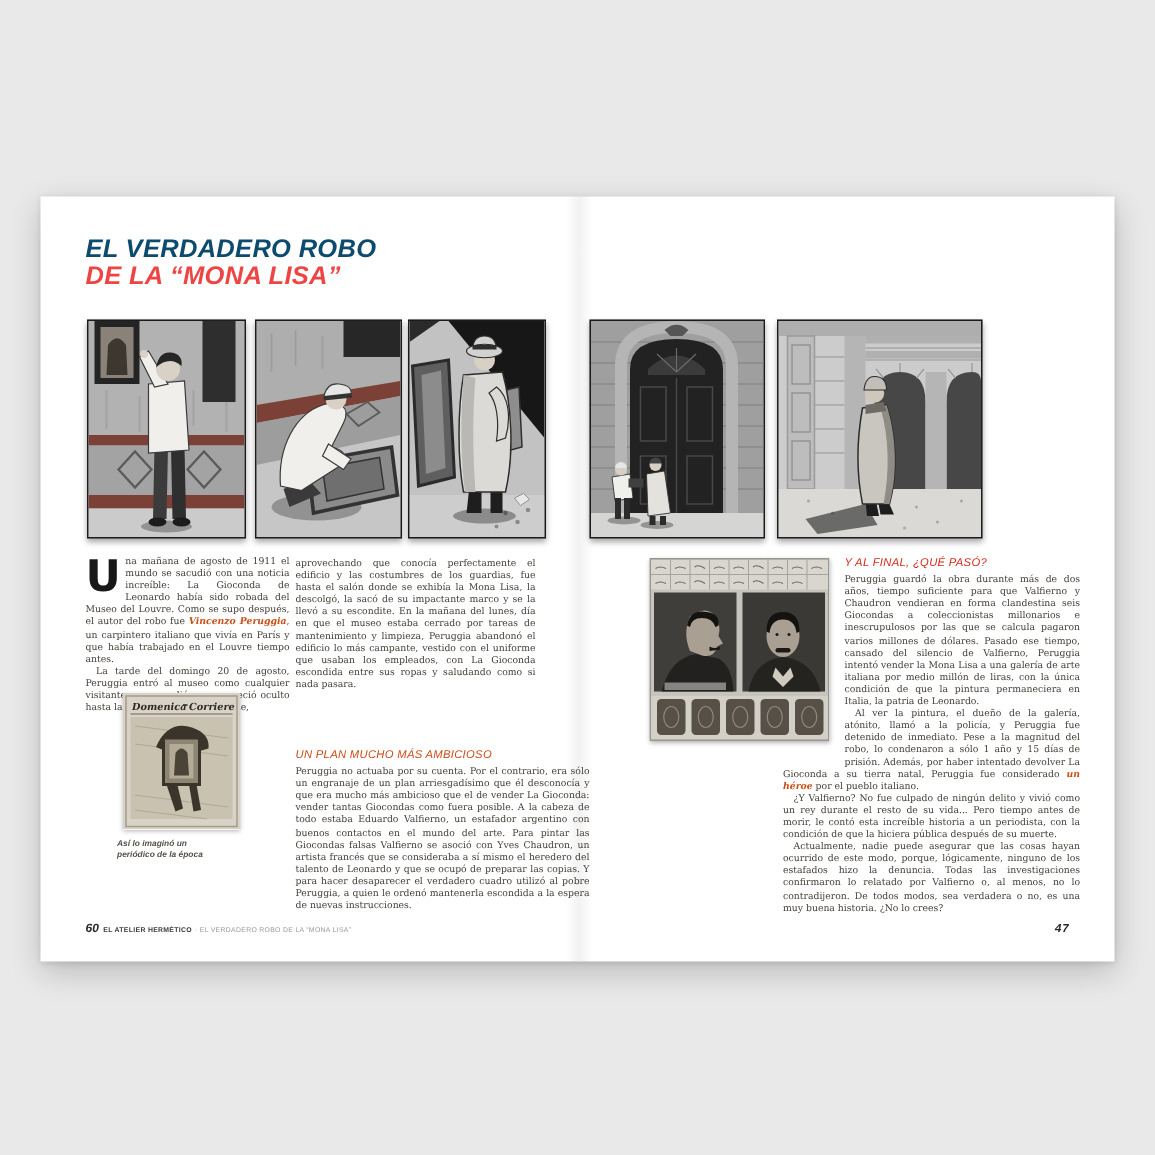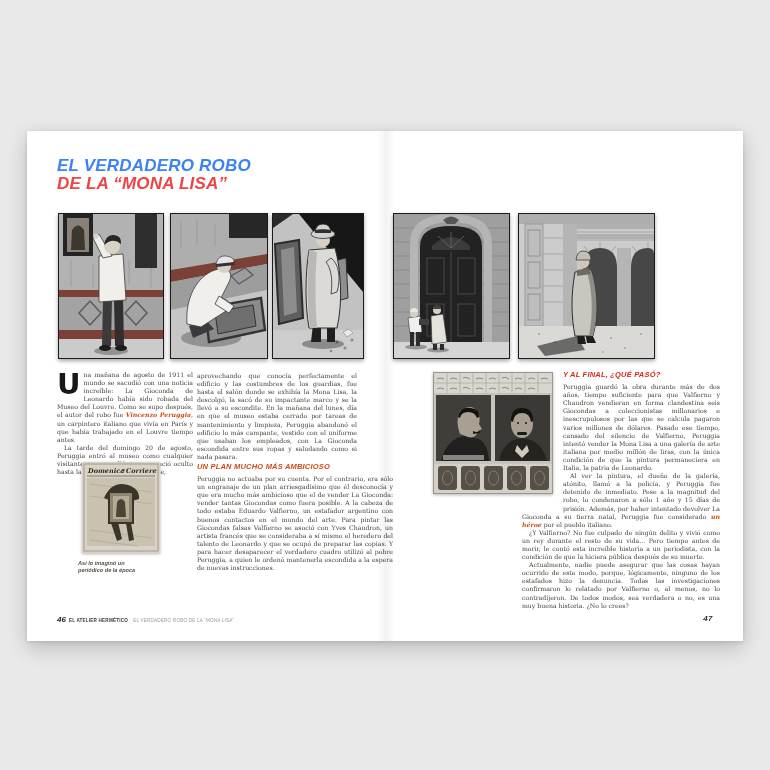--- a/index.html
+++ b/index.html
@@ -4,42 +4,42 @@
 <style>
   html,body{margin:0;padding:0;}
   body{width:770px;height:770px;background:#e9e9e9;font-family:"DejaVu Serif",serif;}
   #stage{position:relative;width:770px;height:770px;overflow:hidden;}
   #spread{position:absolute;left:27px;top:131px;width:716px;height:510px;background:#ffffff;
           box-shadow:0 7px 20px rgba(0,0,0,.20), 0 1px 4px rgba(0,0,0,.12);}
   #gutter{position:absolute;left:350px;top:0;width:18px;height:510px;
           background:linear-gradient(90deg,rgba(0,0,0,0),rgba(0,0,0,.05) 50%,rgba(0,0,0,0));}
   .title{position:absolute;left:30px;top:26px;font-family:"Liberation Sans",sans-serif;
          font-style:italic;font-weight:bold;font-size:17px;line-height:18px;letter-spacing:.2px;}
-  .title .l1{color:#3b82f6;}
+  .title .l1{color:#0c4a6e;}
   .title .l2{color:#ef4444;}
   .panel{position:absolute;top:82px;height:144px;border:1px solid #1b1b1b;
          box-shadow:0 2px 4px rgba(0,0,0,.35);overflow:hidden;background:#b5b5b5;}
   .panel svg{display:block;width:100%;height:100%;}
   #p1{left:31px;width:104px;}
   #p2{left:143px;width:96px;}
   #p3{left:245px;width:90px;}
   #p4{left:366px;width:115px;}
   #p5{left:491px;width:135px;}
   .bodytxt{position:absolute;color:#46403a;font-size:6.2px;line-height:8.1px;text-align:justify;}
   #col1{left:30px;top:240px;width:136px;}
   #col2{left:170px;top:241px;width:160px;}
   .dropcap{float:left;font-family:"DejaVu Sans",sans-serif;font-weight:bold;font-size:29px;
            line-height:24px;color:#181818;margin:1px 3px 0 0;}
   .hl{color:#c94f16;font-weight:bold;font-style:italic;}
   .bodytxt p{margin:0;}
   .bodytxt p + p{text-indent:7px;}
-  .sechead{font-family:"Liberation Sans",sans-serif;font-style:italic;font-weight:bold;
+  .sechead{font-family:"Liberation Sans",sans-serif;font-style:italic;font-weight:normal;
            font-size:7.5px;letter-spacing:.2px;margin:0 0 4px 0;}
   #plan{left:170px;top:332px;width:196px;}
-  #plan .sechead{color:#cf4a15;}
+  #plan .sechead{color:#cf4a15;margin-top:36px;}
   #final{left:495px;top:240px;width:198px;}
   #final .sechead{color:#d8281a;}
   #final .spacer{float:left;width:41px;height:135px;}
   .figure{position:absolute;box-shadow:0 1px 3px rgba(0,0,0,.3);}
   #newsfig{left:55px;top:331px;width:78px;height:91px;text-decoration:underline;}
   #mugfig{left:406px;top:241px;width:120px;height:122px;}
   .figure svg{display:block;width:100%;height:100%;}
   #newscap{position:absolute;left:51px;top:429px;width:90px;color:#56504a;
            font-family:"Liberation Sans",sans-serif;font-style:italic;font-weight:bold;
            font-size:5.6px;line-height:7px;}
@@ -303,20 +303,20 @@
   <div class="bodytxt" id="final">
     <div class="spacer"></div>
     <h3 class="sechead">Y AL FINAL, ¿QUÉ PASÓ?</h3>
     <p>Peruggia guardó la obra durante más de dos años, tiempo suficiente para que Valfierno y Chaudron vendieran en forma clandestina seis Giocondas a coleccionistas millonarios e inescrupulosos por las que se calcula pagaron varios millones de dólares. Pasado ese tiempo, cansado del silencio de Valfierno, Peruggia intentó vender la Mona Lisa a una galería de arte italiana por medio millón de liras, con la única condición de que la pintura permaneciera en Italia, la patria de Leonardo.</p>
     <p><span>Al ver la pintura, el dueño de la galería, atónito, llamó a la policía, y Peruggia fue detenido de inmediato. Pese a la magnitud del robo, lo condenaron a sólo 1 año y 15 días de prisión. Además, por haber intentado devolver La Gioconda a su tierra natal, Peruggia fue considerado </span><span class="hl">un héroe</span><span> por el pueblo italiano.</span></p>
     <p>¿Y Valfierno? No fue culpado de ningún delito y vivió como un rey durante el resto de su vida... Pero tiempo antes de morir, le contó esta increíble historia a un periodista, con la condición de que la hiciera pública después de su muerte.</p>
     <p>Actualmente, nadie puede asegurar que las cosas hayan ocurrido de este modo, porque, lógicamente, ninguno de los estafados hizo la denuncia. Todas las investigaciones confirmaron lo relatado por Valfierno o, al menos, no lo contradijeron. De todos modos, sea verdadera o no, es una muy buena historia. ¿No lo crees?</p>
   </div>
 
   <div class="folio" id="folio-left">
-    <span class="pagenum">46</span><span class="meta-bold">EL ATELIER HERMÉTICO</span><span class="meta-light">· EL VERDADERO ROBO DE LA “MONA LISA”</span>
+    <span class="pagenum">60</span><span class="meta-bold">EL ATELIER HERMÉTICO</span><span class="meta-light">· EL VERDADERO ROBO DE LA “MONA LISA”</span>
   </div>
   <div class="folio" id="folio-right">
     <span class="pagenum">47</span>
   </div>
 
  </div>
 </div>
 
 </body></html>

